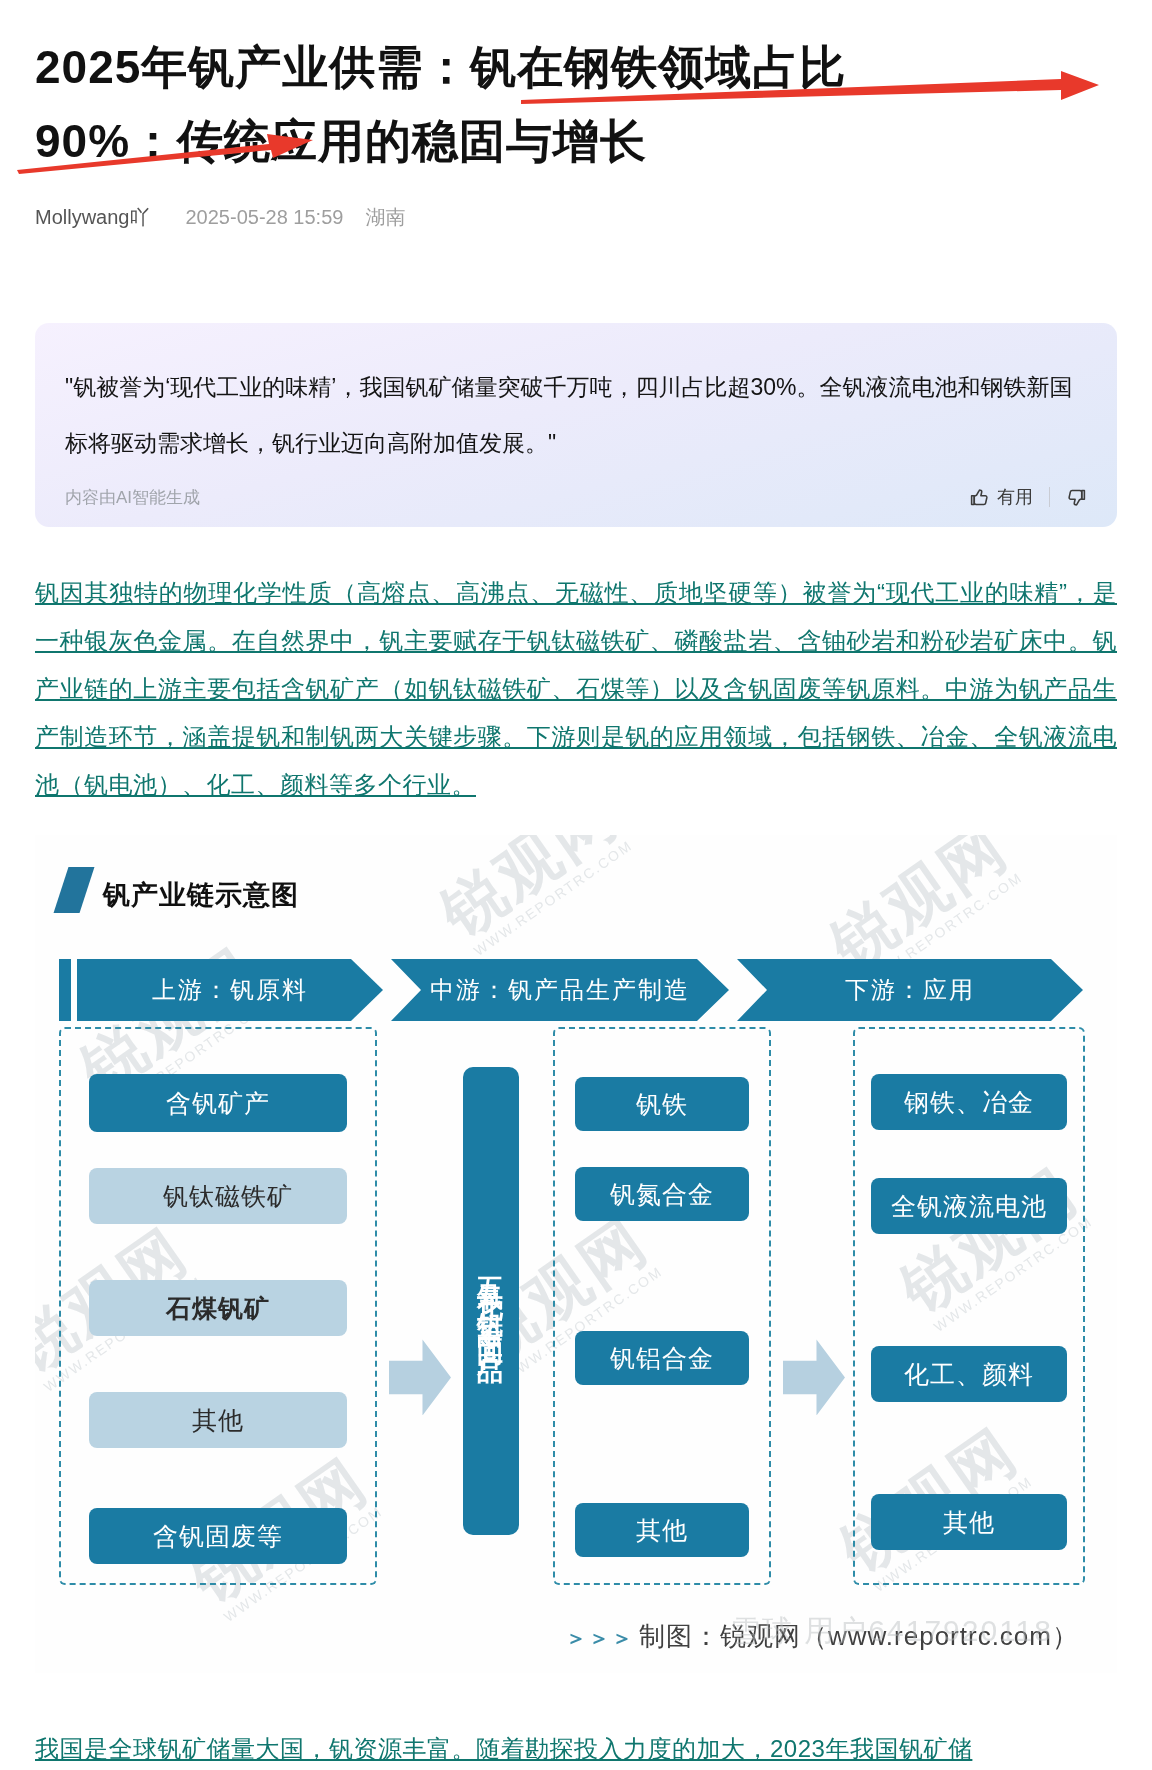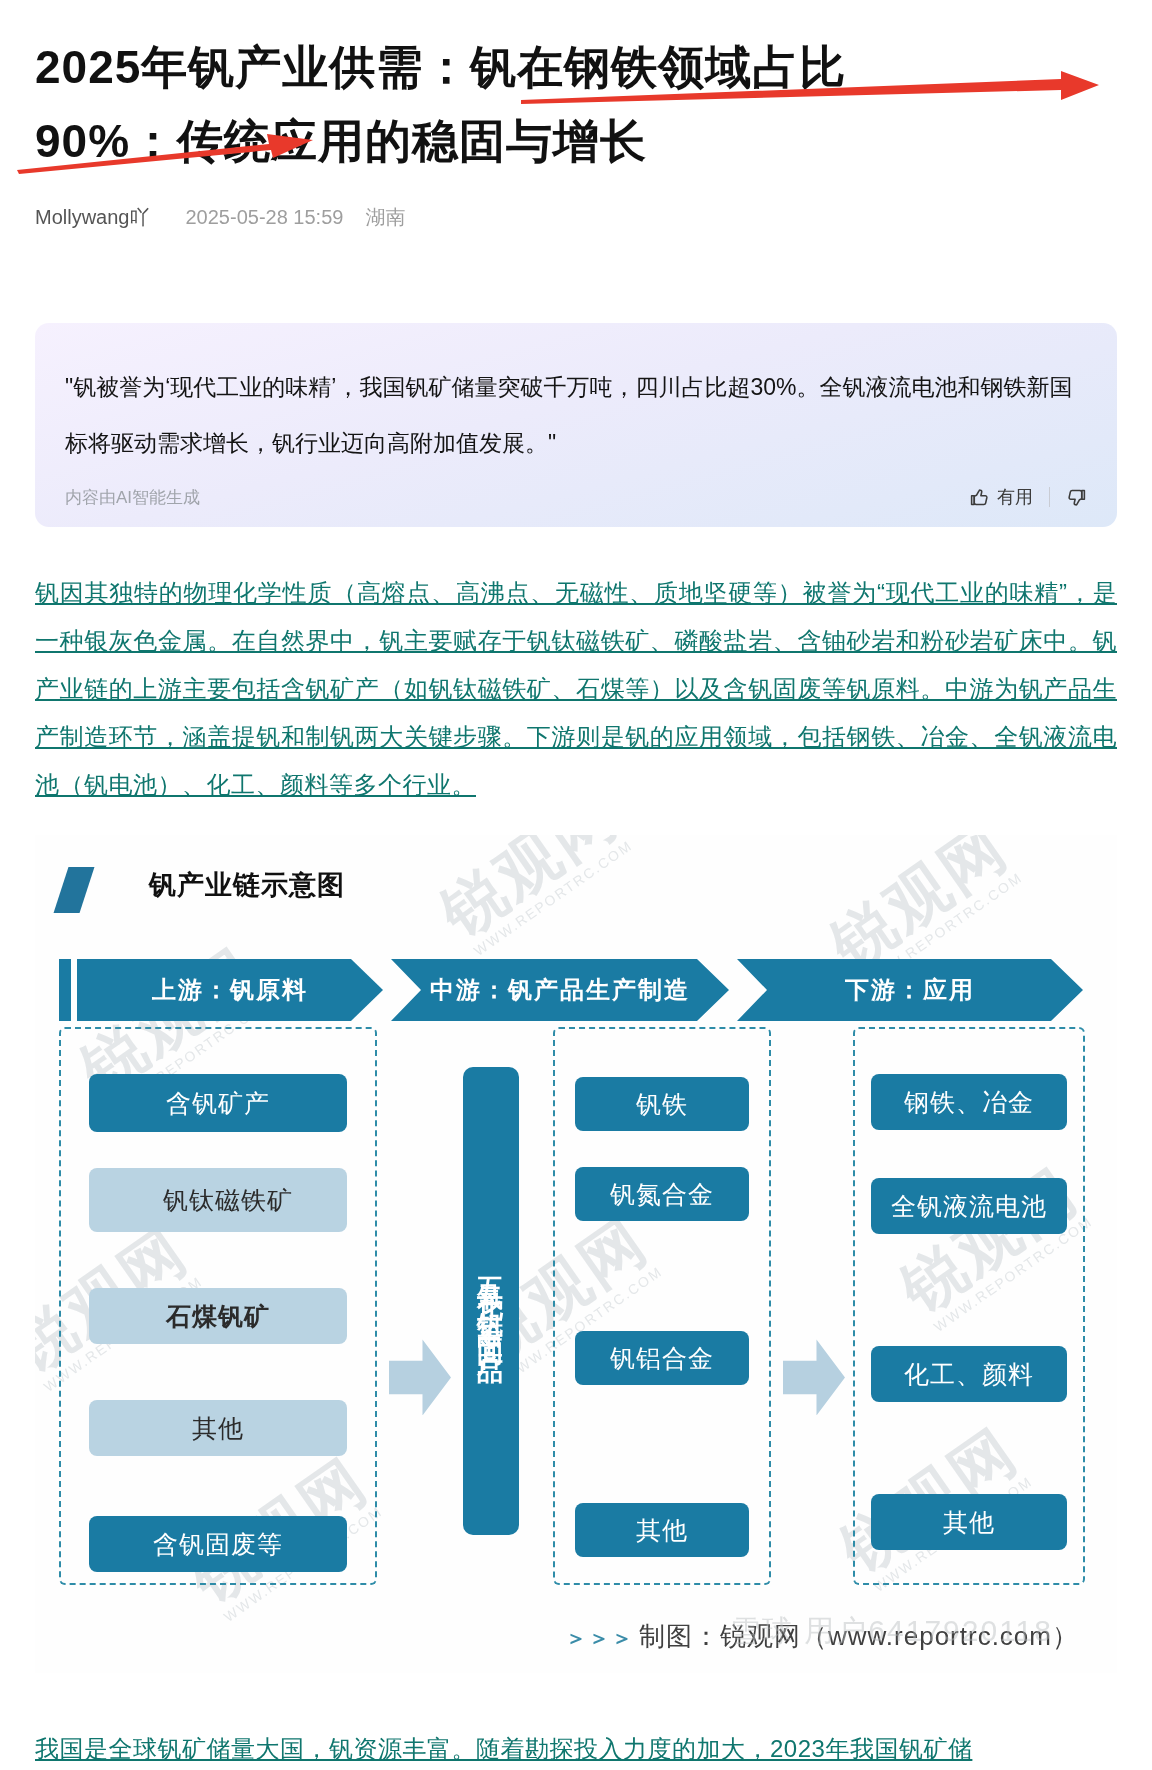--- a/index.html
+++ b/index.html
@@ -57,29 +57,29 @@
   
   .diagram {
     position:relative; margin-top:26px; background:#fefefe;
     padding:24px 24px 14px 24px; overflow:hidden;
   }
   .wm { position:absolute; transform:rotate(-35deg); color:#e4e7e9; text-align:center;
         pointer-events:none; user-select:none; line-height:1.1; }
   .wm .big { font-size:62px; font-weight:800; letter-spacing:4px; }
   .wm .sub { font-size:14px; letter-spacing:2px; }
 
-  .dg-title-row { position:relative; display:flex; align-items:flex-start; margin:8px 0 0 2px;gap:46px; }
+  .dg-title-row { position:relative; display:flex; align-items:flex-end; margin:8px 0 0 2px; }
   .dg-flag { width:26px; height:46px; background:#22749c; transform:skewX(-18deg); margin-right:16px; }
   .dg-title { font-size:27px; font-weight:800; color:#101010; letter-spacing:1px; }
 
   .stage-row { position:relative; display:flex; align-items:center; margin-top:46px; height:62px; }
   .stage-pole { width:12px; height:62px; background:#1a7ba3; margin-right:6px; }
   .stage {
     height:62px; display:flex; align-items:center; justify-content:center;
-    background:#1a7ba3; color:#fff; font-size:24px; font-weight:700; letter-spacing:2px;
+    background:#1a7ba3; color:#fff; font-size:24px; font-weight:400; letter-spacing:2px;
   }
   .stage.first { width:306px; clip-path:polygon(0 0, calc(100% - 32px) 0, 100% 50%, calc(100% - 32px) 100%, 0 100%); }
   .stage.notch { clip-path:polygon(0 0, calc(100% - 32px) 0, 100% 50%, calc(100% - 32px) 100%, 0 100%, 30px 50%); }
   .stage.s2 { width:338px; margin-left:8px; }
   .stage.s3 { width:346px; margin-left:8px; }
 
   .cols { position:relative; display:flex; margin-top:6px; height:558px; }
   .dash-col { border:2px dashed #2e8ca8; border-radius:6px; height:100%; }
   .col-left  { width:318px; padding:0 28px; }
   .col-mid   { width:218px; padding:0 20px; }
@@ -100,21 +100,21 @@
   }
   .node {
     border-radius:8px; display:flex; align-items:center; justify-content:center;
     font-size:25px; letter-spacing:1px;
   }
   .node.dark  { background:#1a7ba3; color:#fff; }
   .node.light { background:#b9d3e2; color:#2b2b2b; }
 
   
   .col-left  .n1 { margin-top:45px; height:58px; }
-  .col-left  .n2 { margin-top:36px; height:64px;padding-left:20px; }
+  .col-left  .n2 { margin-top:36px; height:56px;padding-left:20px; }
   .col-left  .n3 { margin-top:56px; height:56px;font-weight:bold; }
   .col-left  .n4 { margin-top:56px; height:56px; }
   .col-left  .n5 { margin-top:60px; height:56px; }
   
   .col-mid   .n1 { margin-top:48px; height:54px; }
   .col-mid   .n2 { margin-top:36px; height:54px; }
   .col-mid   .n3 { margin-top:110px; height:54px; }
   .col-mid   .n4 { margin-top:118px; height:54px; }
   
   .col-right .n1 { margin-top:45px; height:56px; }

